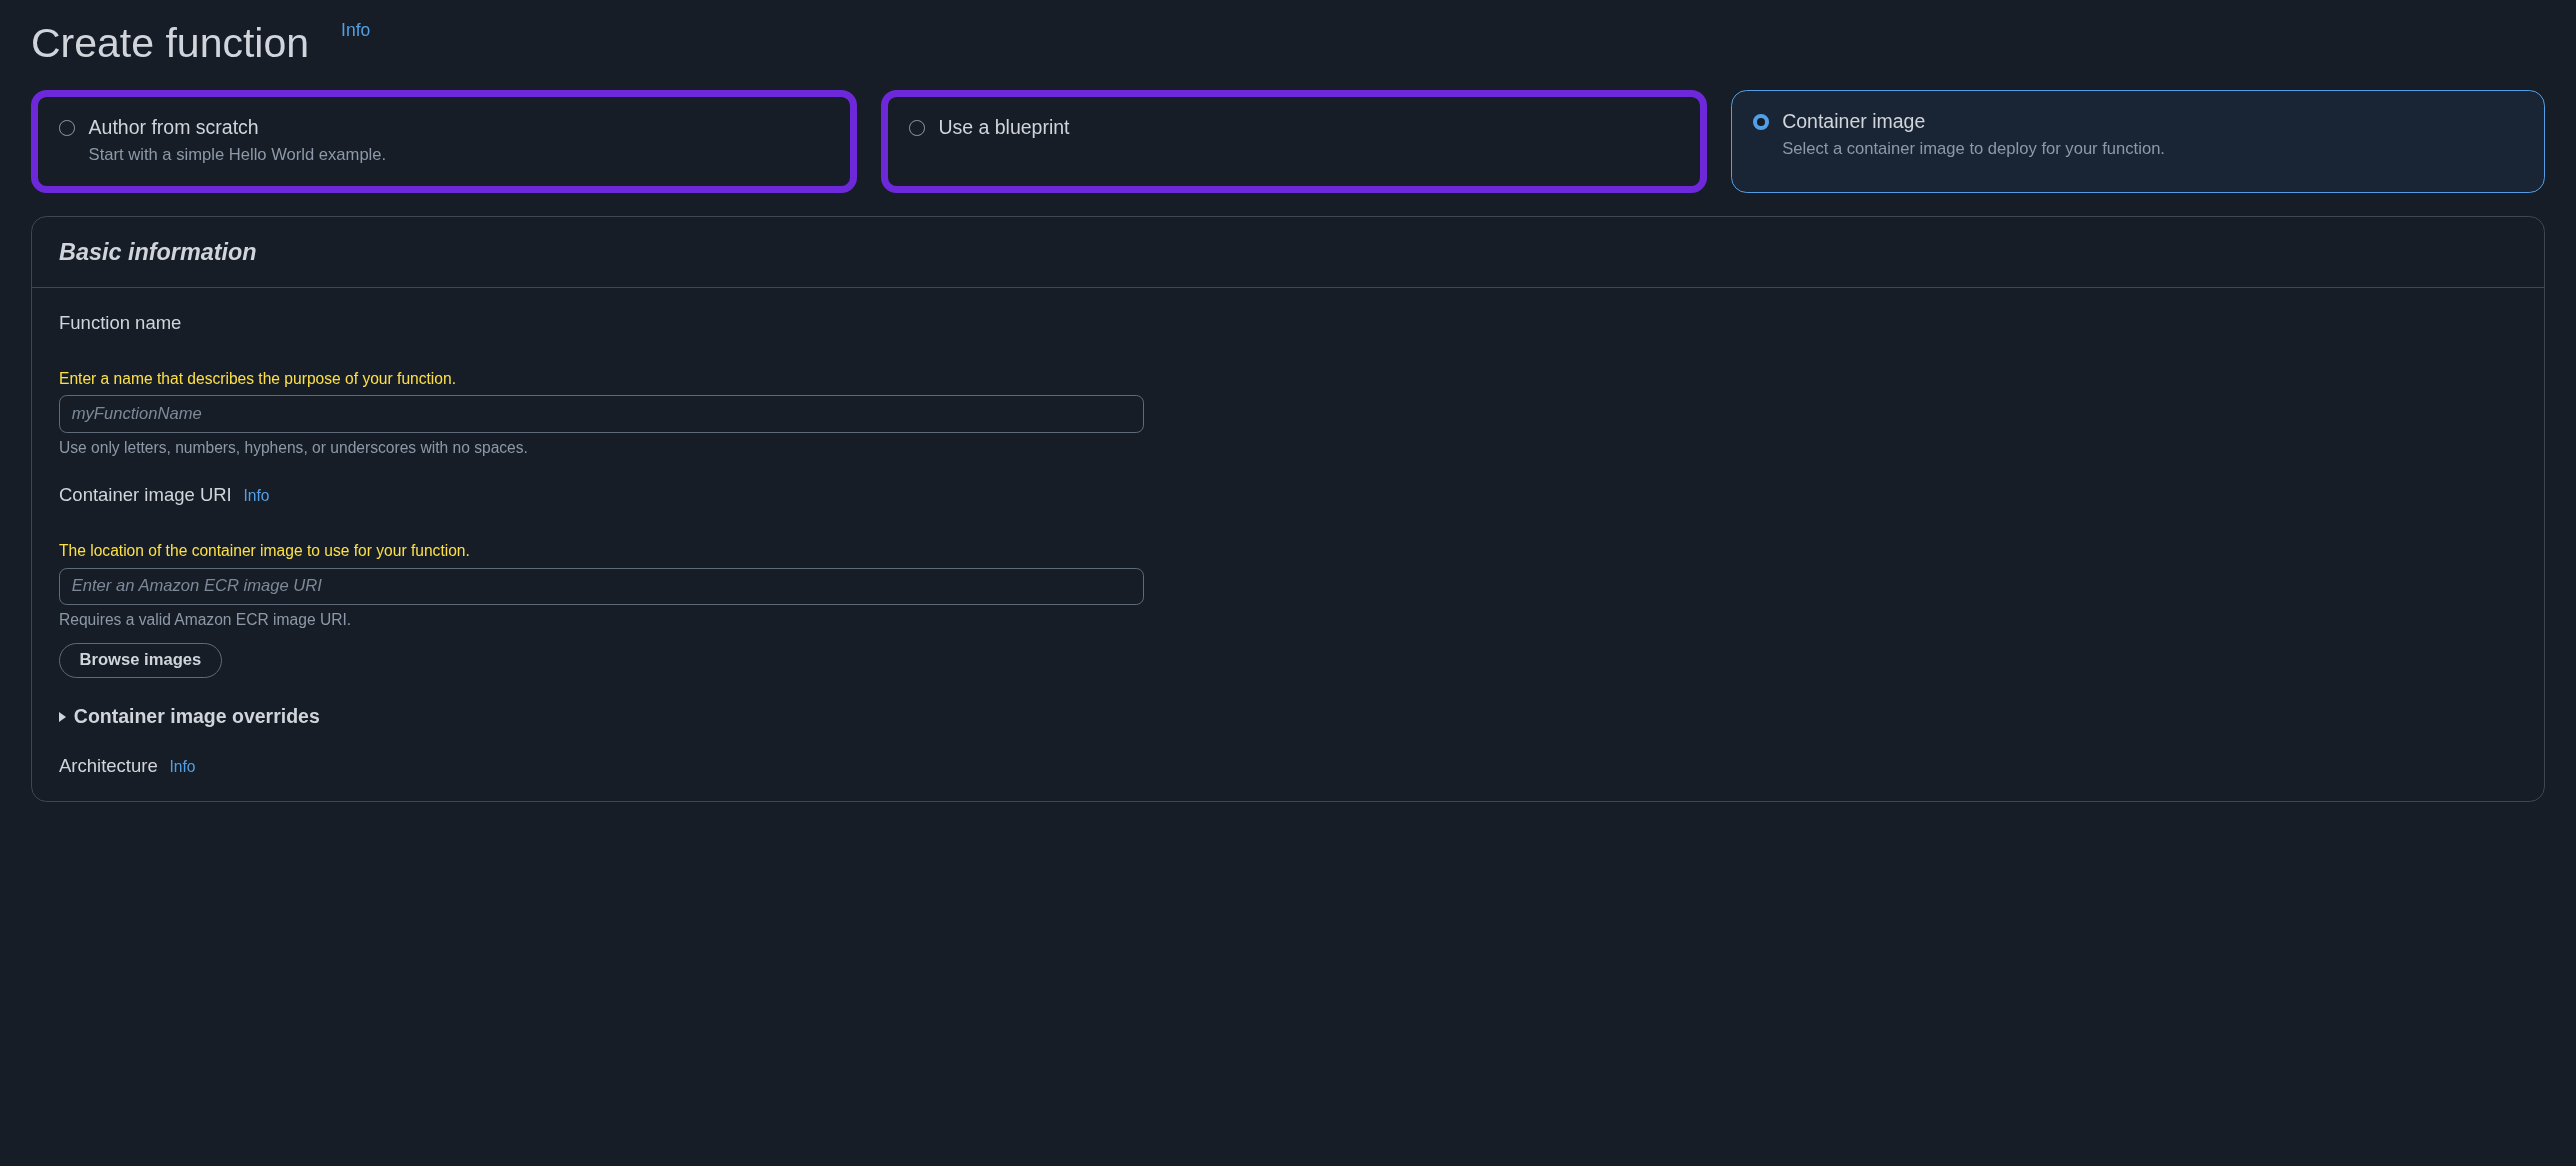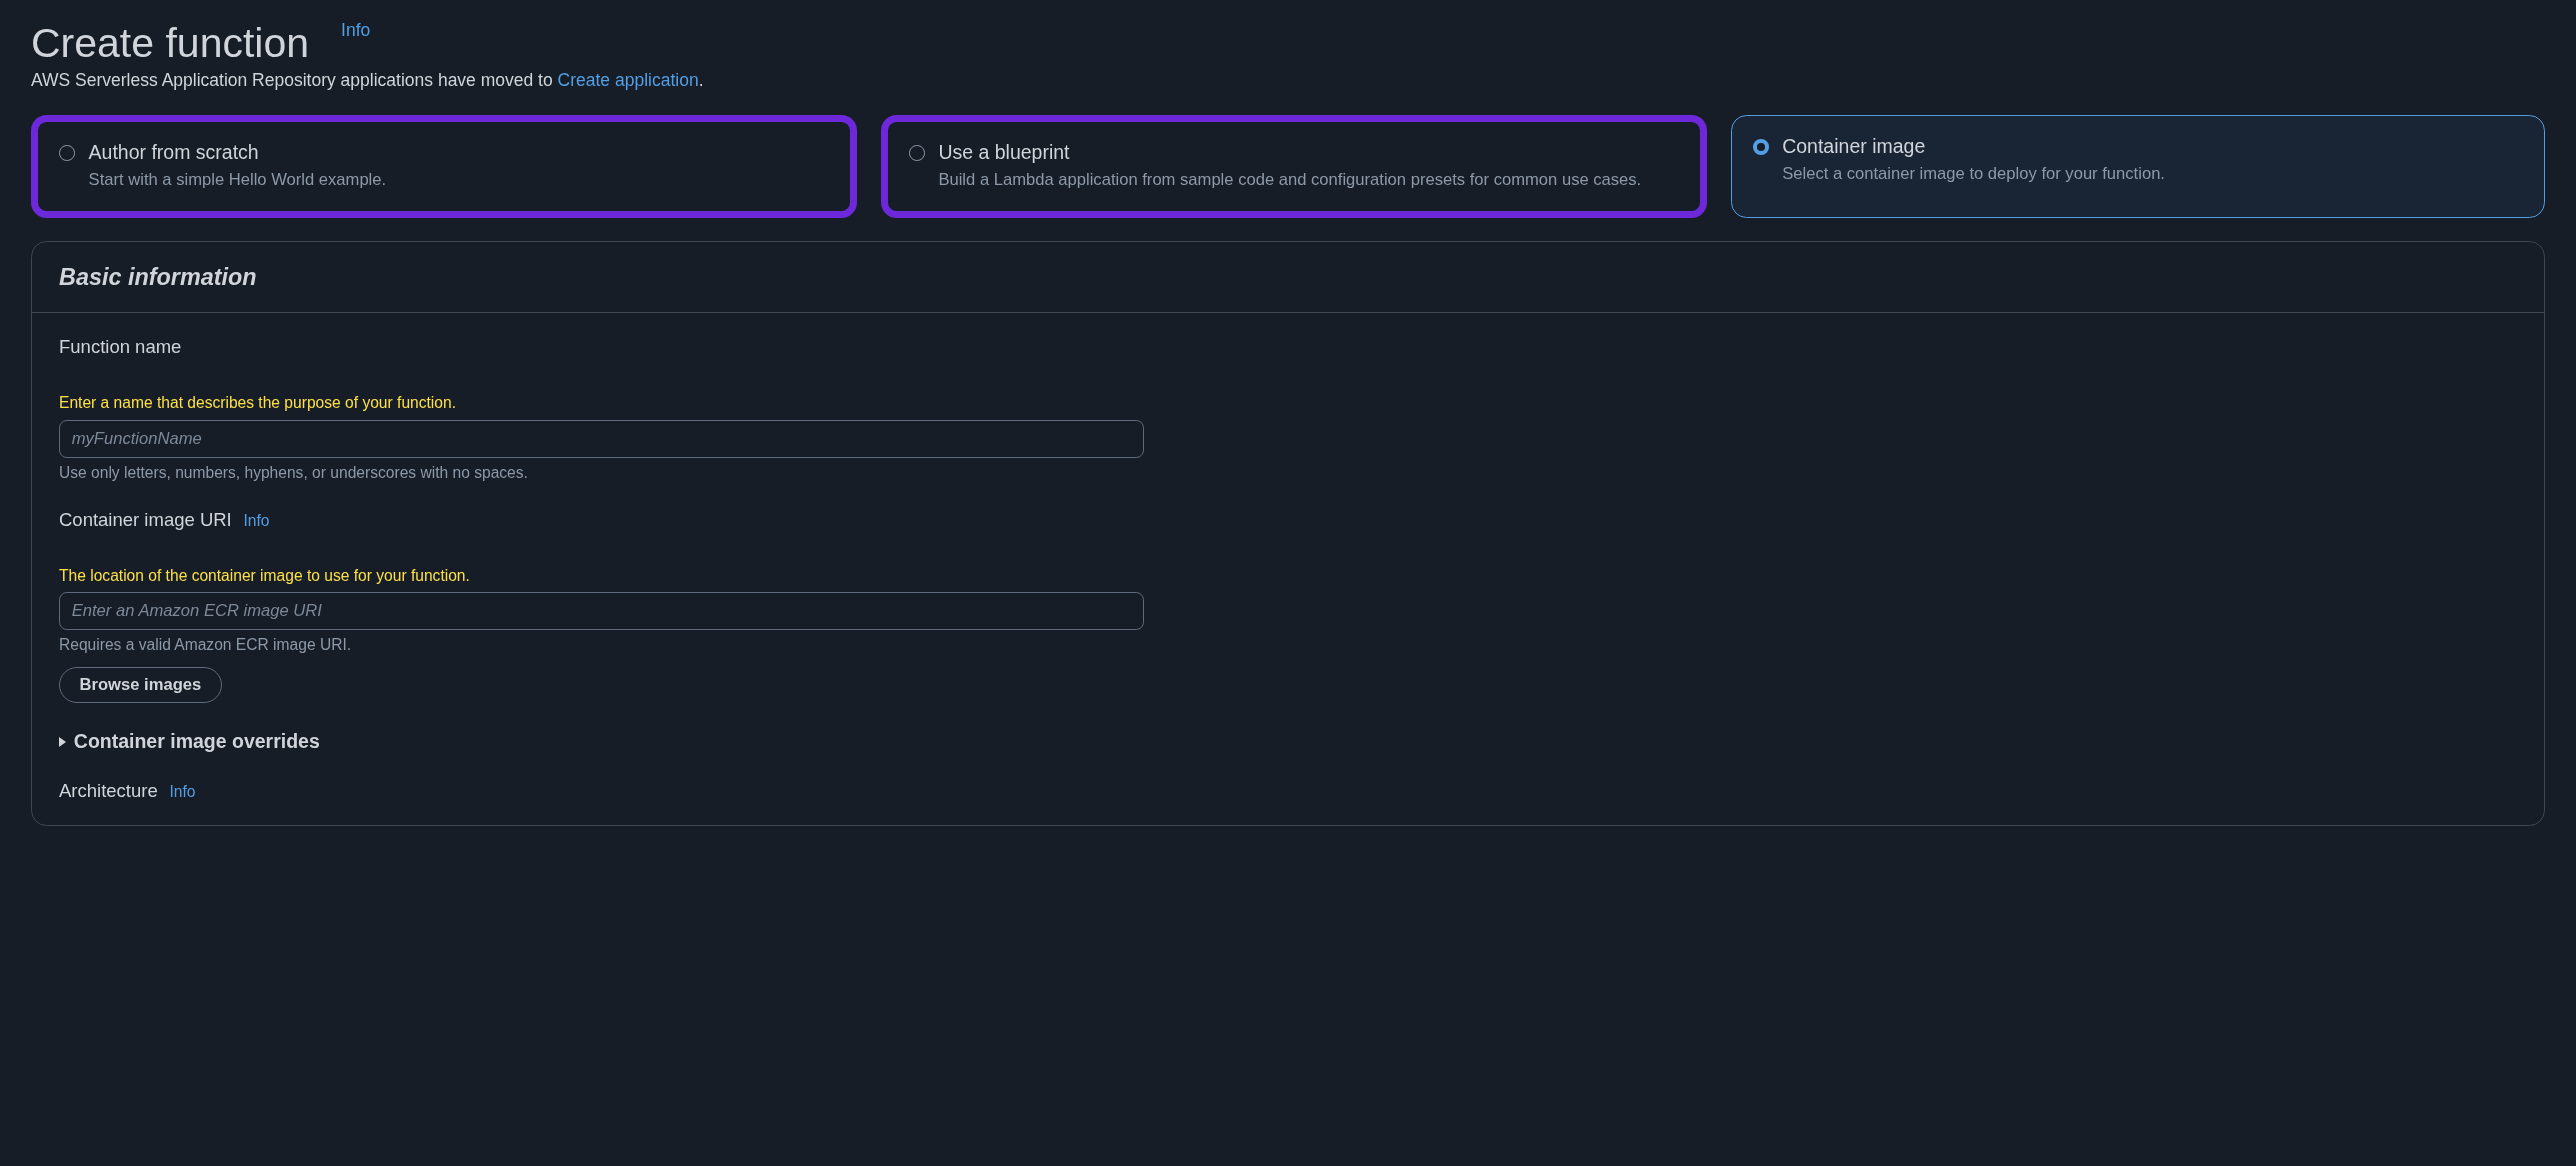--- a/index.html
+++ b/index.html
@@ -187,39 +187,35 @@
   }
 </style>
 </head>
 <body>
 
 <div class="page-header">
   <div class="page-title-row">
     <h1 class="page-title">Create function</h1>
     <a class="info-link">Info</a>
   </div>
-  <p class="page-subtitle">
-    <span>AWS Serverless Application Repository applications have moved to </span><a class="inline-link">Create application</a><span>.</span>
-  </p>
 </div>
 
 <div class="option-cards">
   <div class="option-card">
     <span class="radio"></span>
     <div class="option-card-body">
       <div class="option-card-title">Author from scratch</div>
       <div class="option-card-desc">Start with a simple Hello World example.</div>
     </div>
   </div>
 
   <div class="option-card">
     <span class="radio"></span>
     <div class="option-card-body">
       <div class="option-card-title">Use a blueprint</div>
-      <div class="option-card-desc">Build a Lambda application from sample code and configuration presets for common use cases.</div>
     </div>
   </div>
 
   <div class="option-card selected">
     <span class="radio"></span>
     <div class="option-card-body">
       <div class="option-card-title">Container image</div>
       <div class="option-card-desc">Select a container image to deploy for your function.</div>
     </div>
   </div>

